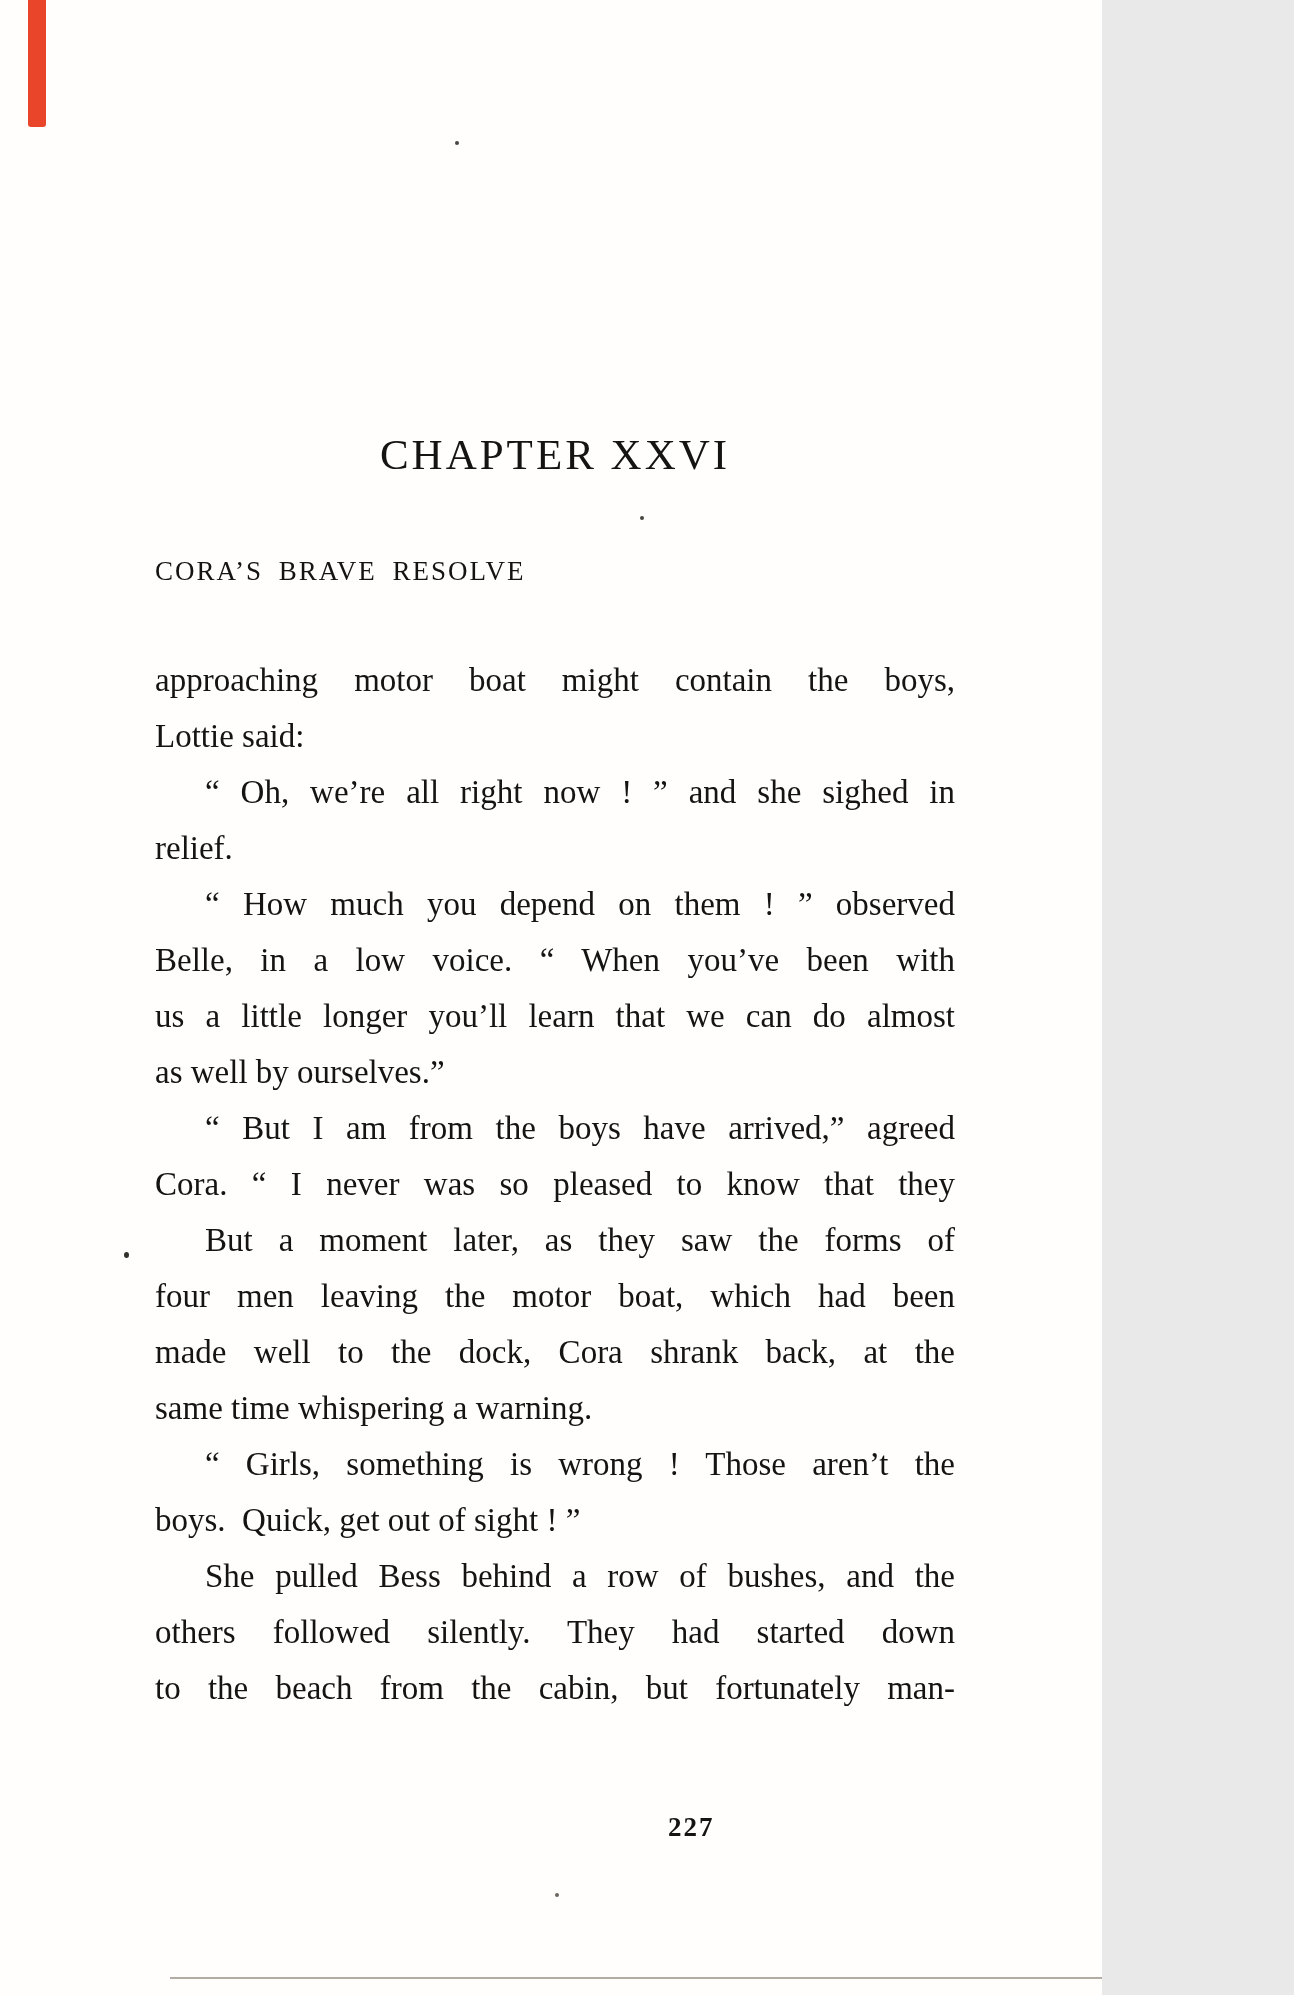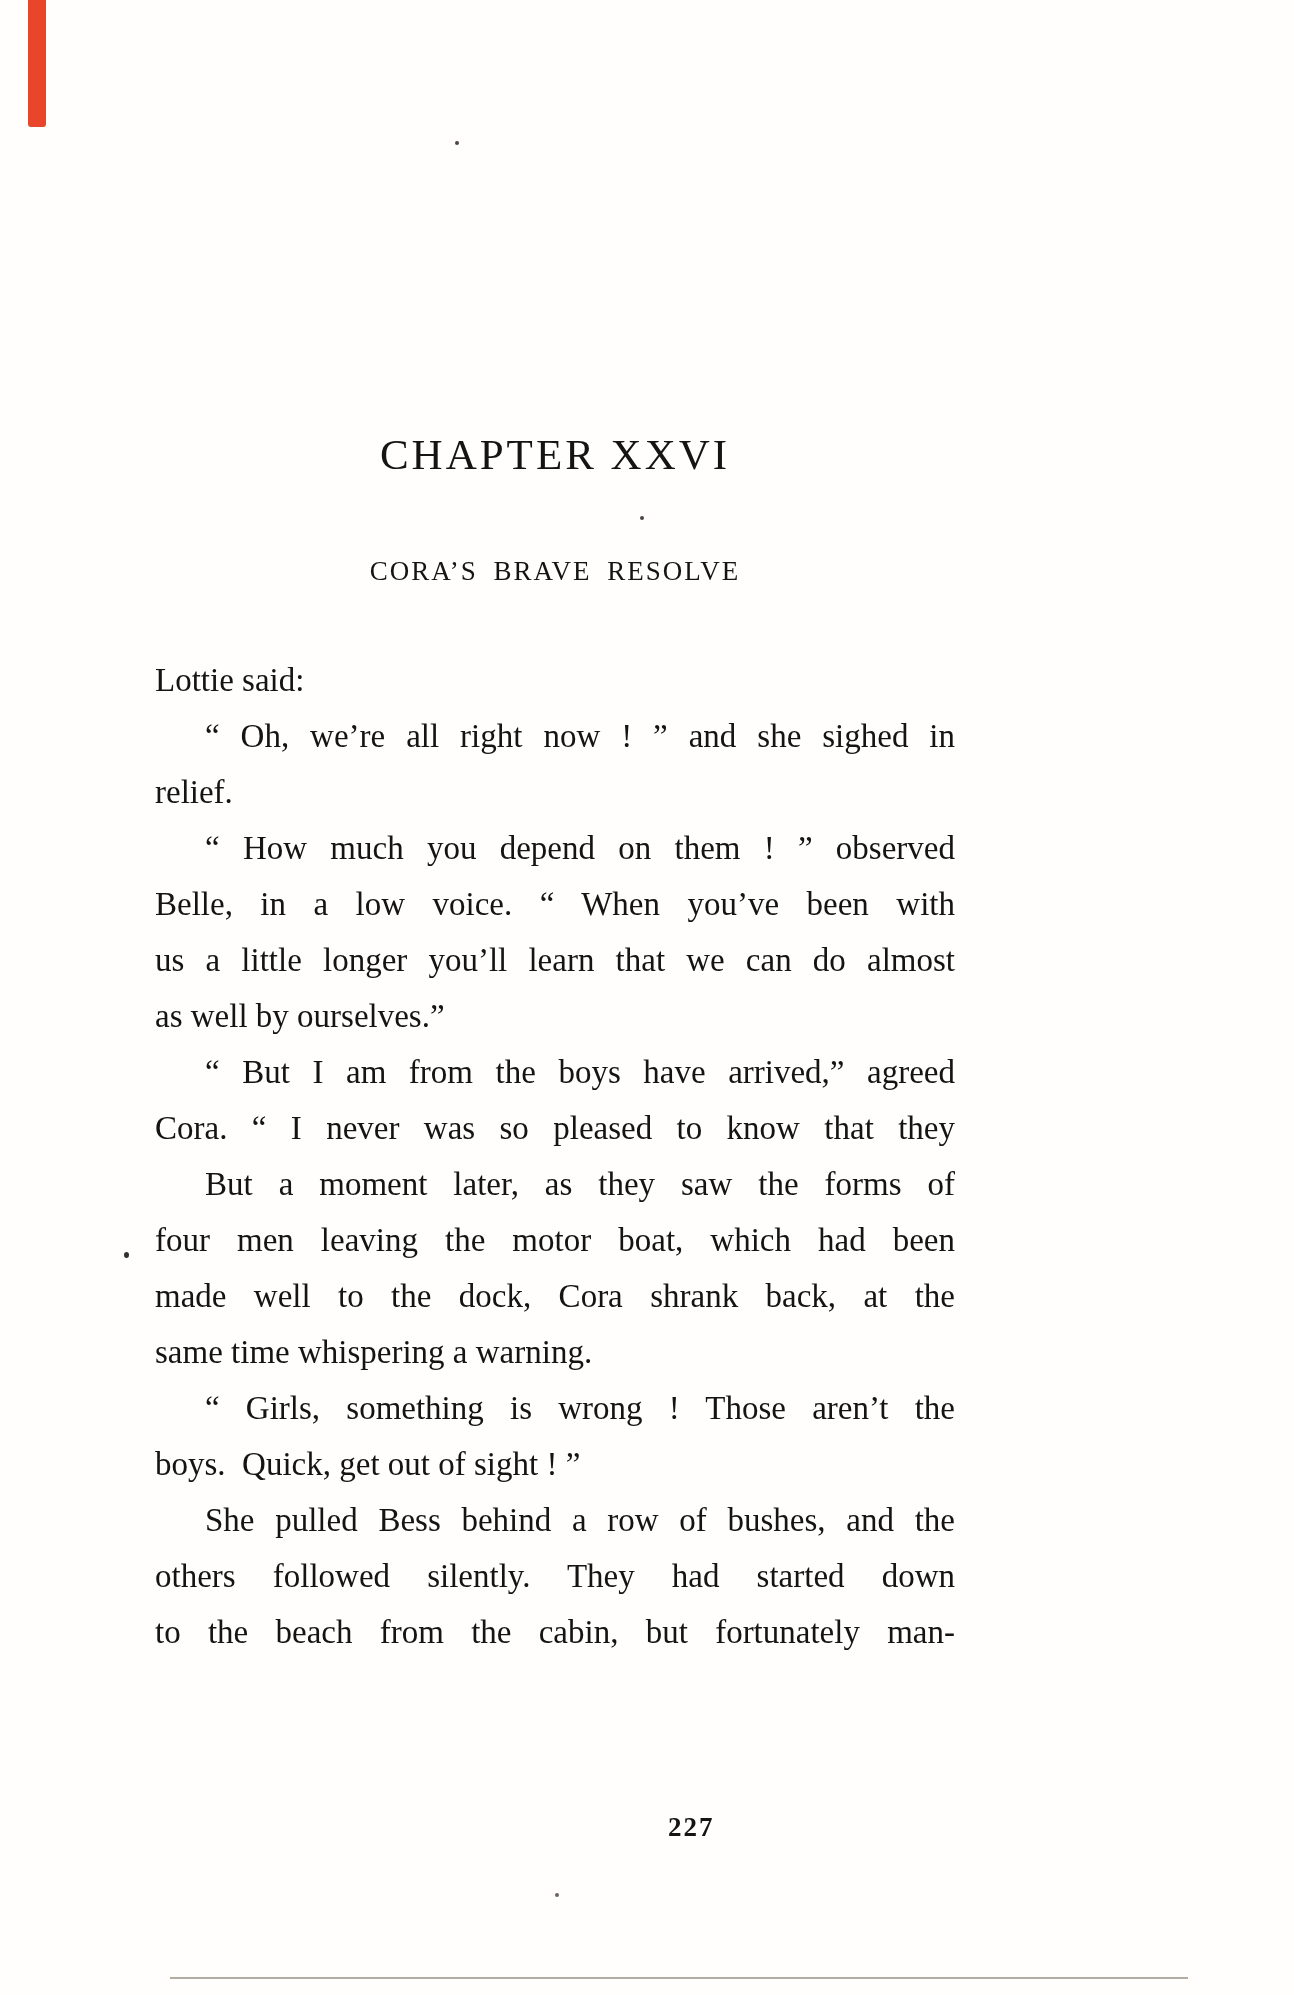--- a/index.html
+++ b/index.html
@@ -1,44 +1,44 @@
 <!DOCTYPE html>
 <html><head>
 <meta charset="utf-8">
 <style>
   html, body { margin: 0; padding: 0; background: #e9e9e9; }
   .sheet {
     position: relative;
-    width: 1294px;
+    width: 1094px;
     height: 1995px;
     background: #fffefd;
     overflow: hidden;
     font-family: "Liberation Serif", serif;
     color: #161412;
+    padding-left: 8px;
   }
   .red-stripe {
     position: absolute;
     left: 28px; top: 0;
     width: 18px; height: 127px;
     border-radius: 0 0 3px 3px;
   }
   .chapter-title {
     position: absolute;
     left: 155px; top: 430px;
     width: 800px;
     text-align: center;
     font-size: 43px;
     letter-spacing: 3px;
     white-space: nowrap;
   }
   .section-title {
     position: absolute;
     left: 155px; top: 556px;
     width: 800px;
-    text-align: center;
     font-size: 27px;
     letter-spacing: 2px;
     word-spacing: 7px;
     white-space: nowrap;
   }
   .body-text {
     position: absolute;
     left: 155px; top: 652px;
     width: 800px;
     font-size: 33px;
@@ -82,20 +82,21 @@
   <div class="speck s1"></div>
   <div class="speck s2"></div>
   <div class="speck s3"></div>
   <div class="speck s4"></div>
 
   <div class="chapter-title">CHAPTER XXVI</div>
 
   <div class="section-title">CORA’S BRAVE RESOLVE</div>
 
   <div class="body-text">
+      <div class="line j">approaching motor boat might contain the boys,</div>
       <div class="line left">Lottie said:</div>
       <div class="line j indent">“ Oh, we’re all right now ! ” and she sighed in</div>
       <div class="line left">relief.</div>
       <div class="line j indent">“ How much you depend on them ! ” observed</div>
       <div class="line j">Belle, in a low voice.  “ When you’ve been with</div>
       <div class="line j">us a little longer you’ll learn that we can do almost</div>
       <div class="line left">as well by ourselves.”</div>
       <div class="line j indent">“ But I am from the boys have arrived,” agreed</div>
       <div class="line j">Cora.  “ I never was so pleased to know that they</div>
       <div class="line j indent">But a moment later, as they saw the forms of</div>

